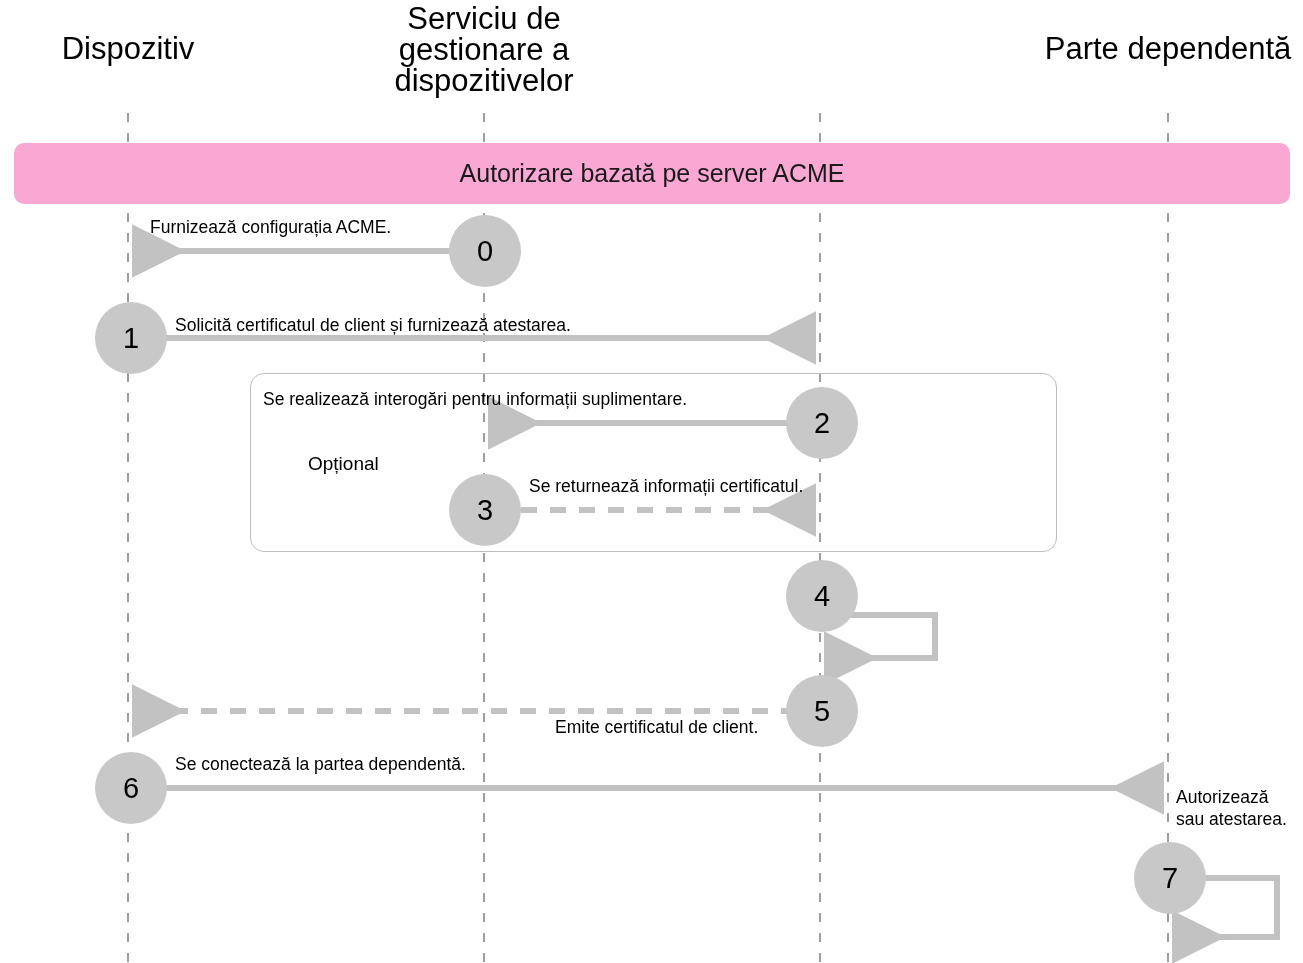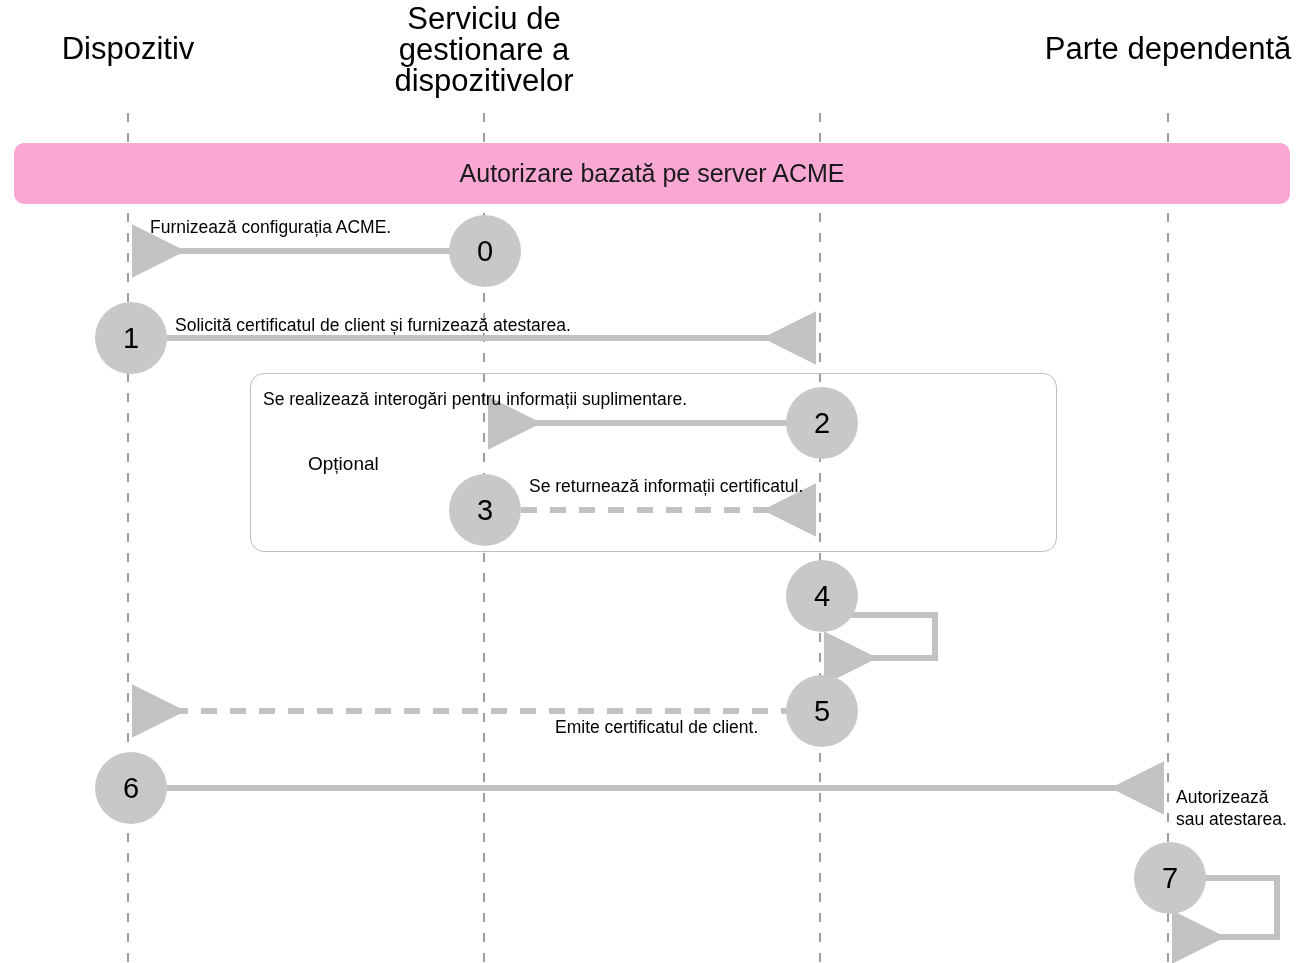--- a/index.html
+++ b/index.html
@@ -153,16 +153,17 @@
   <div class="step-circle" style="left:822px; top:596px; width:72px; height:72px;">4</div>
   <div class="step-circle" style="left:822px; top:711px; width:72px; height:72px;">5</div>
   <div class="step-circle" style="left:131px; top:788px; width:72px; height:72px;">6</div>
   <div class="step-circle" style="left:1170px; top:878px; width:72px; height:72px;">7</div>
 
   <div class="msg-label" style="left:150px; top:216px;">Furnizează configurația ACME.</div>
   <div class="msg-label" style="left:175px; top:314px;">Solicită certificatul de client și furnizează atestarea.</div>
   <div class="msg-label" style="left:263px; top:388px;">Se realizează interogări pentru informații suplimentare.</div>
   <div class="msg-label" style="left:529px; top:475px;">Se returnează informații certificatul.</div>
   <div class="msg-label" style="left:530px; top:716px;margin-left:25px;">Emite certificatul de client.</div>
+  <div class="msg-label" style="left:175px; top:753px;">Se conectează la partea dependentă.</div>
   <div class="msg-label" style="left:1176px; top:786px;">Autorizează
 sau atestarea.</div>
 
 </div>
 
 </body></html>

